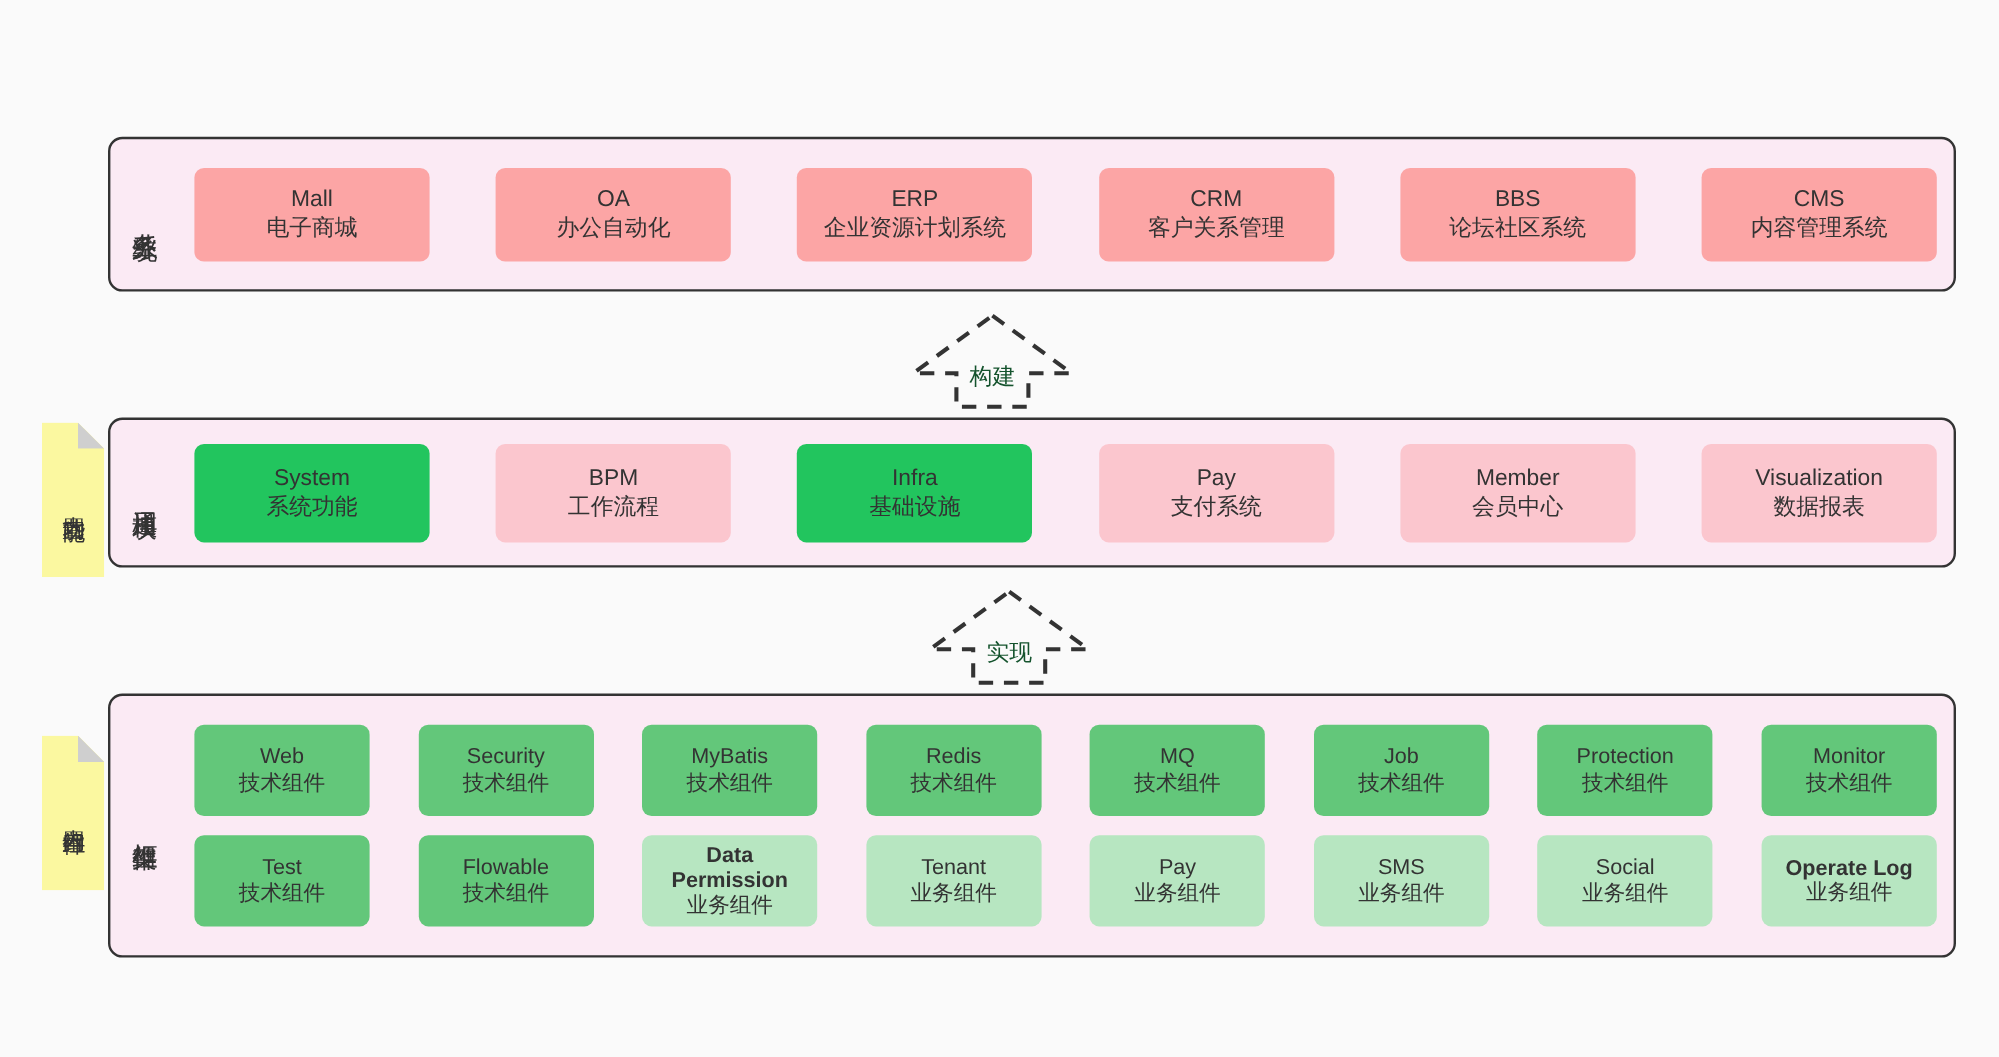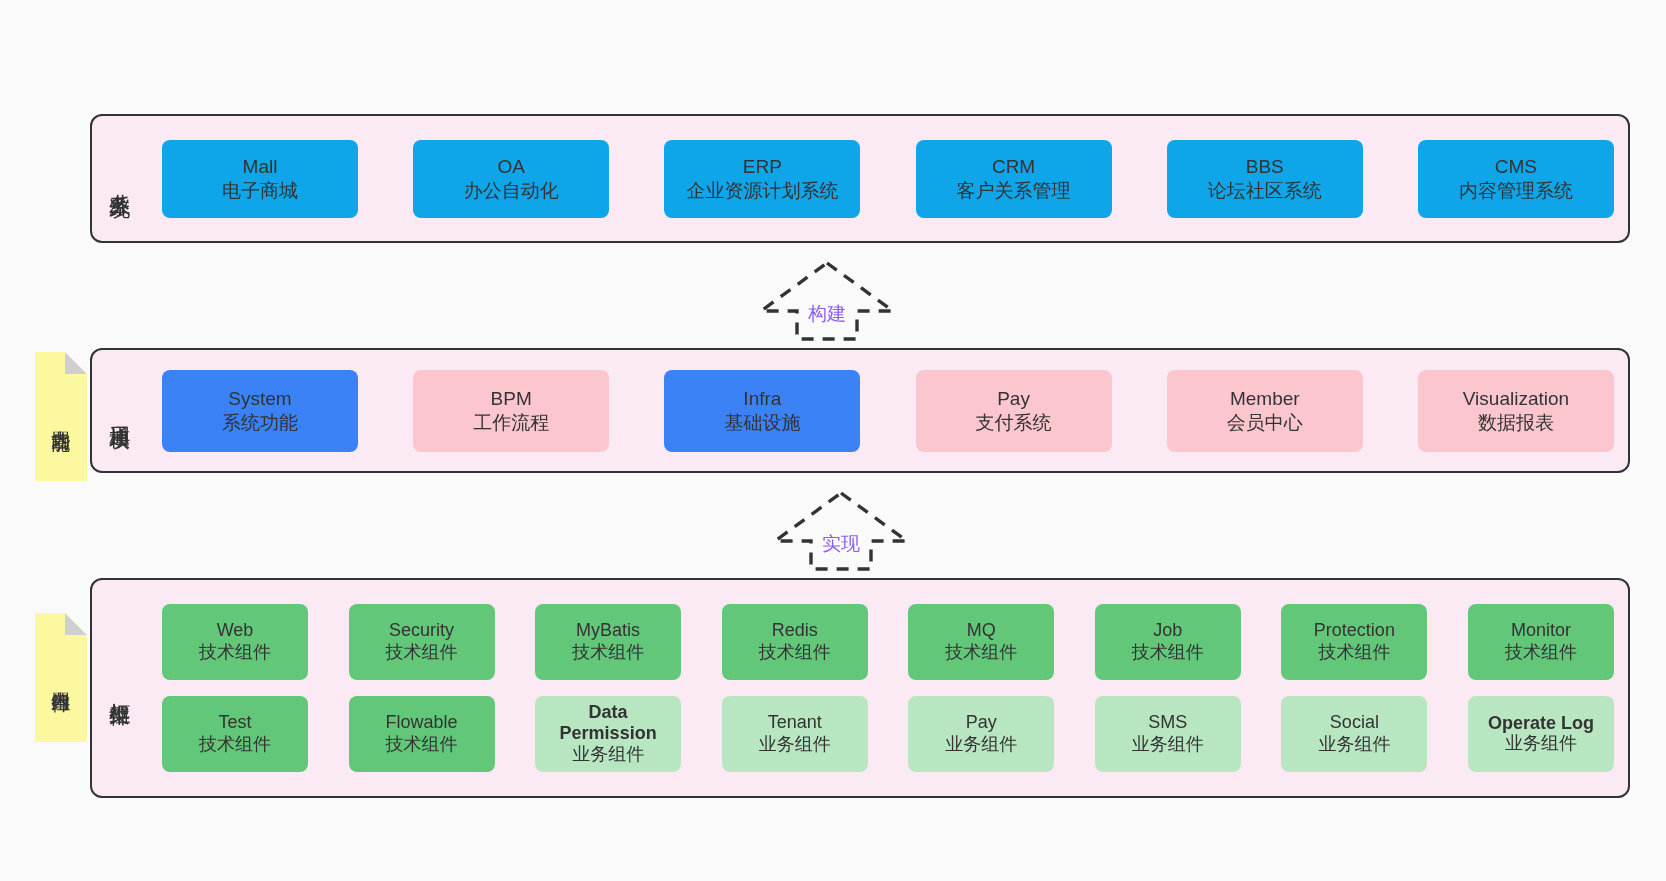--- a/index.html
+++ b/index.html
@@ -58,23 +58,23 @@
     align-items: center;
     justify-content: center;
     text-align: center;
     color: #333;
     line-height: 1.22;
     padding: 4px 6px;
   }
   .card .en { font-size: 19px; }
   .card .cn { font-size: 19px; }
 
-  .biz-row .card { width: 196px; height: 78px; background: #0ea5e9; }
+  .biz-row .card { width: 196px; height: 78px; background: #fca5a5; }
   .mod-row .card { width: 196px; height: 82px; }
-  .mod-row .card.strong { background: #3b82f6; }
+  .mod-row .card.strong { background: #22c55e; }
   .mod-row .card.soft   { background: #fbc6ce; }
 
   .fw-row .card { width: 146px; height: 76px; }
   .fw-row .card.tech { background: #63c77a; }
   .fw-row .card.biz  { background: #b7e6c1; }
   .fw-row .card .en { font-size: 18px; }
   .fw-row .card .cn { font-size: 18px; }
   .fw-row .card.three .en { font-size: 18px; line-height: 1.15; font-weight: bold; }
 
   
@@ -102,21 +102,21 @@
   }
 
   
   .arrow { position: absolute; }
   .arrow svg { display: block; overflow: visible; }
   .arrow-label {
     position: absolute;
     left: 0; right: 0;
     text-align: center;
     font-size: 19px;
-    color: #8b5cf6;
+    color: #14532d;
     white-space: nowrap;
   }
 </style>
 </head>
 <body>
 
 <div id="canvas">
 
   <div class="layer" id="layer-business" style="left:90px; top:114px; width:1540px; height:129px;">
     <div class="layer-title">业务系统</div>

